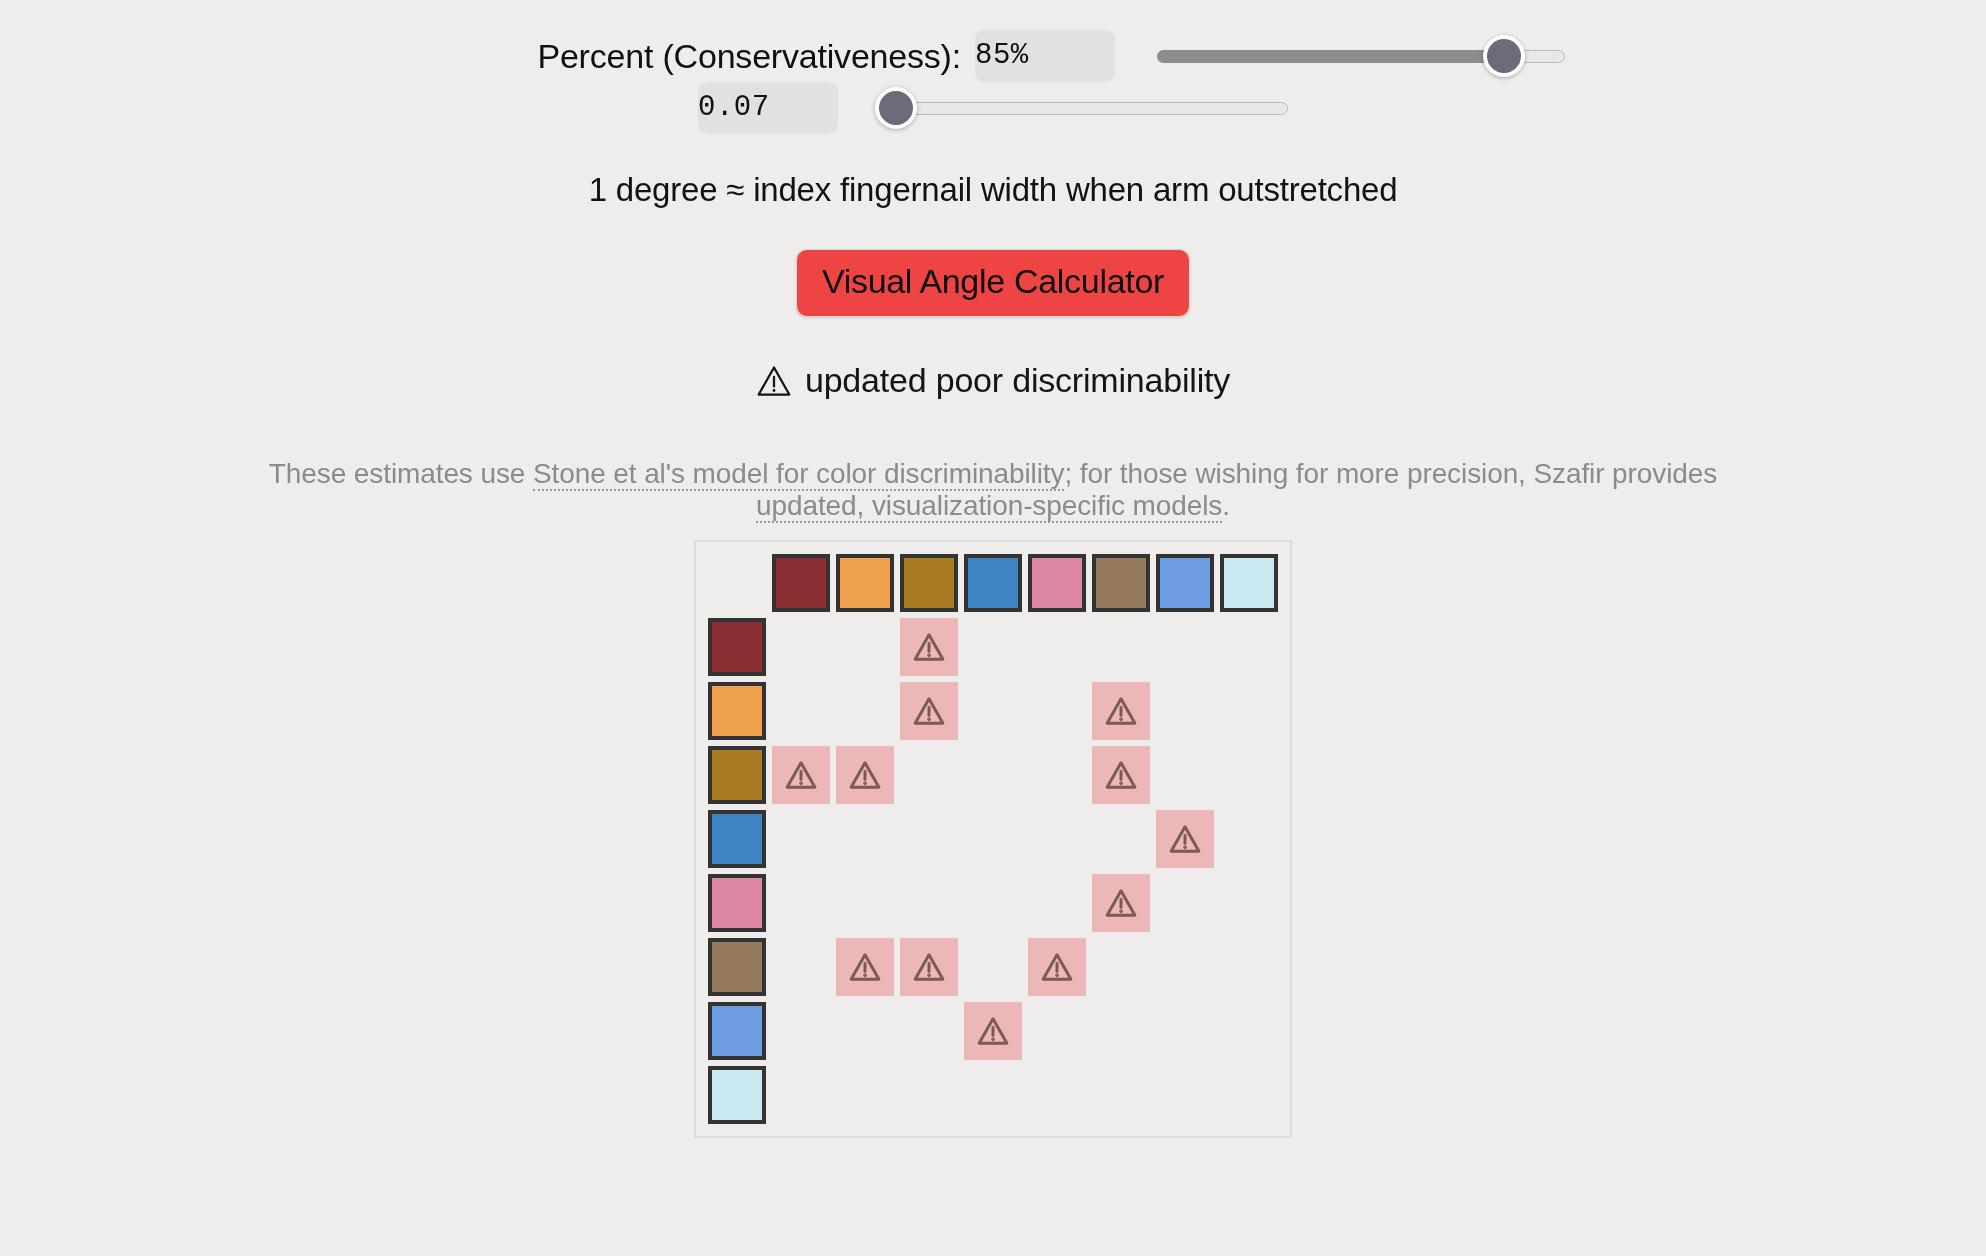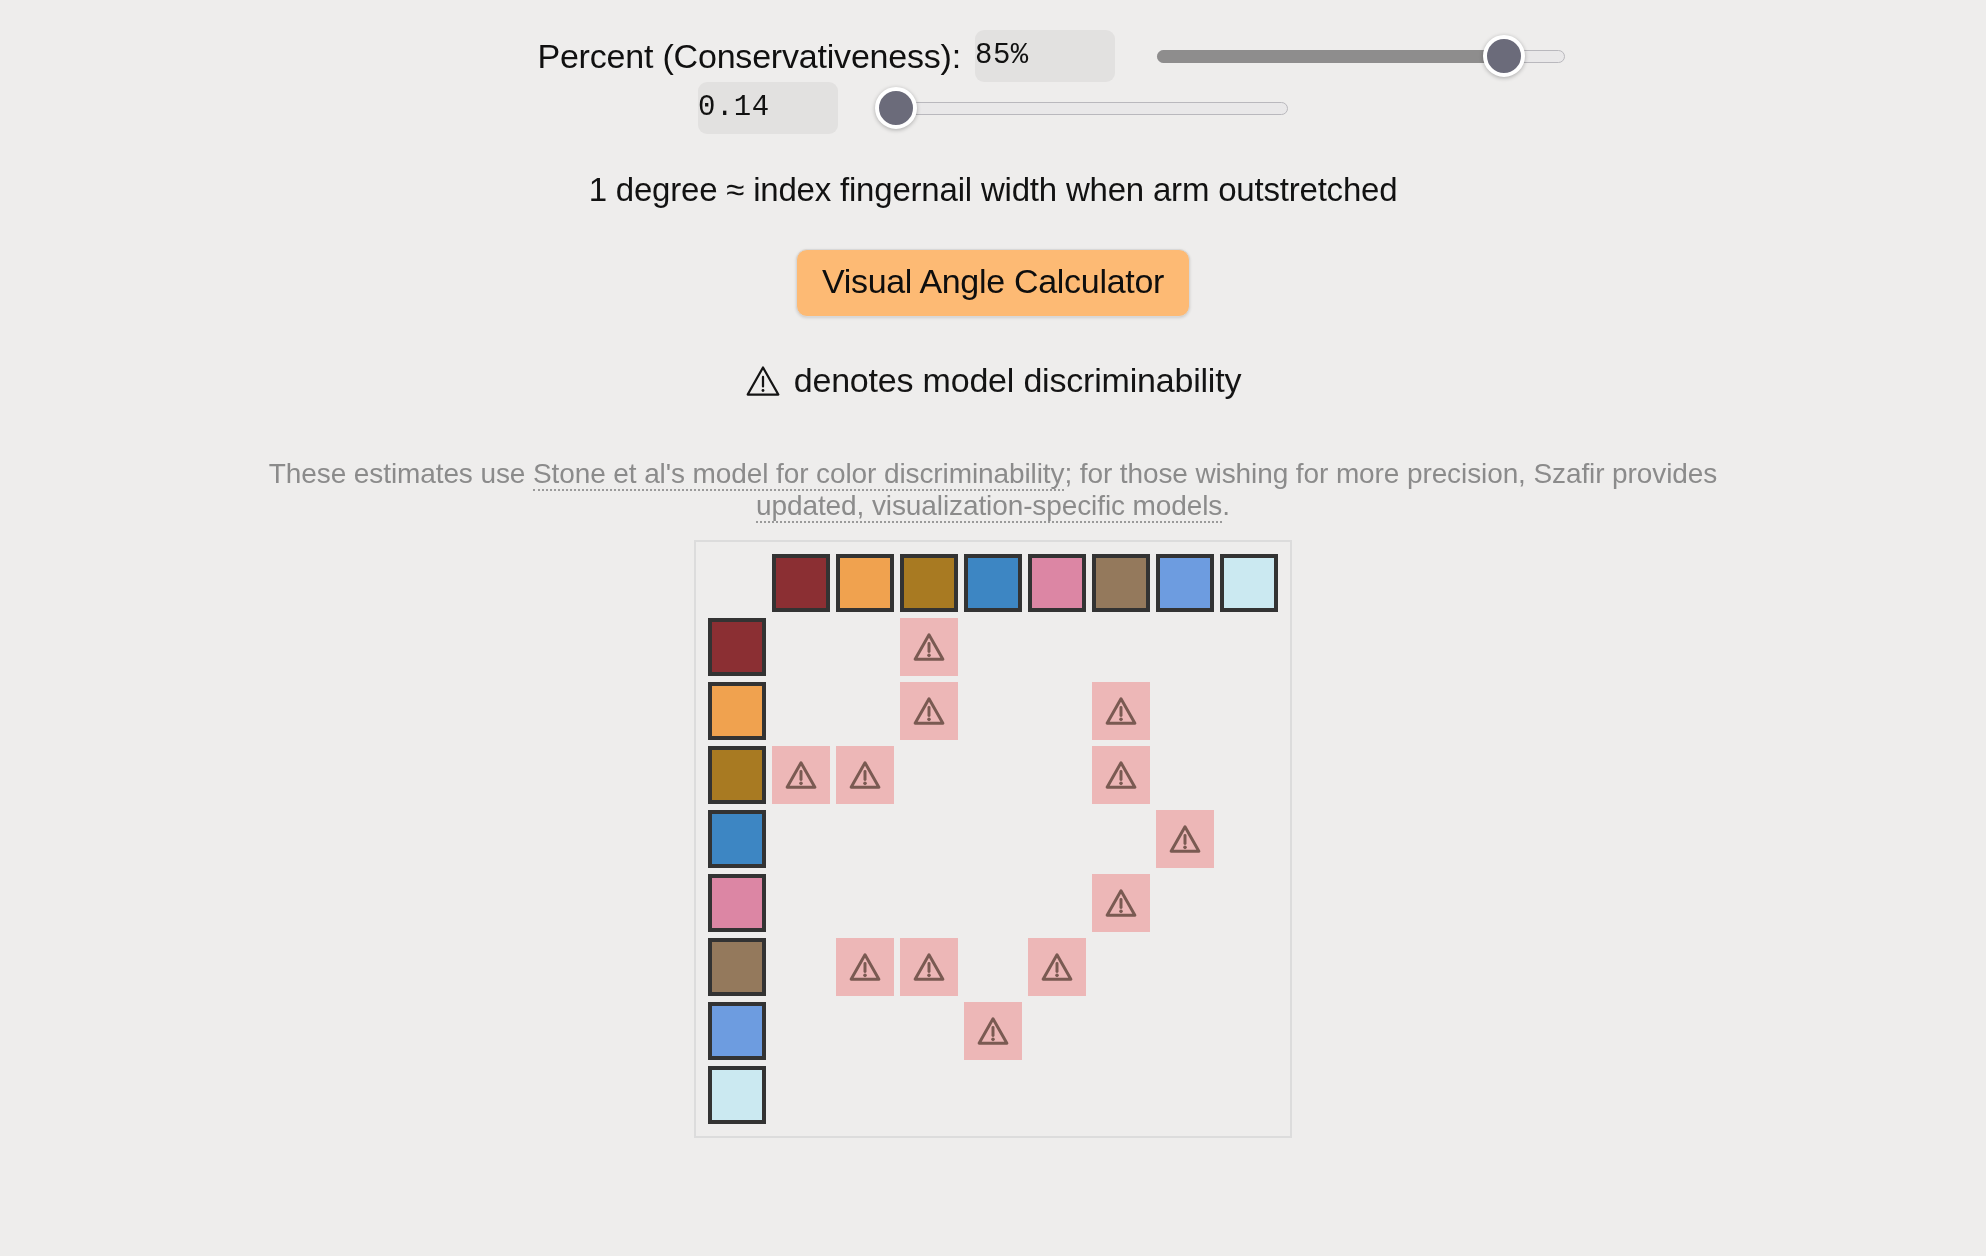--- a/index.html
+++ b/index.html
@@ -105,21 +105,21 @@
   .note {
     font-size: 33px;
     color: #121212;
     margin-top: 37px;
     letter-spacing: -0.2px;
   }
 
   
   .calc-button {
     margin-top: 40px;
-    background: #fdba74;
+    background: #ef4444;
     border: 1px solid #d8d8d8;
     border-radius: 11px;
     font-size: 34px;
     color: #0e0e0e;
     padding: 12px 25px 15px 25px;
     box-shadow: 0 1px 3px rgba(0,0,0,0.13);
     font-family: "Liberation Sans", sans-serif;
     cursor: pointer;
     letter-spacing: -0.3px;
   }
@@ -204,21 +204,21 @@
       <div class="control-label">Percent (Conservativeness):</div>
       <div class="value-badge">85%</div>
       <div class="slider">
         <div class="slider-track"></div>
         <div class="slider-fill" style="width: 346.8px;"></div>
         <div class="slider-thumb" style="left: 346.8px;"></div>
       </div>
     </div>
 
     <div class="control-row">
-      <div class="value-badge">0.14</div>
+      <div class="value-badge">0.07</div>
       <div class="slider">
         <div class="slider-track"></div>
         <div class="slider-fill" style="width: 16.32px;"></div>
         <div class="slider-thumb" style="left: 16.32px;"></div>
       </div>
     </div>
 
   </div>
 
   <div class="note">1 degree ≈ index fingernail width when arm outstretched</div>
@@ -226,21 +226,21 @@
   <button class="calc-button">Visual Angle Calculator</button>
 
   <div class="legend">
     <span class="tri">
       <svg width="36" height="34" viewBox="0 0 24 22" fill="none">
         <path d="M12 2 L22.2 20 L1.8 20 Z" stroke="#141414" stroke-width="1.5" stroke-linejoin="round" fill="none"></path>
         <line x1="12" y1="8.3" x2="12" y2="14.6" stroke="#141414" stroke-width="1.5" stroke-linecap="round"></line>
         <circle cx="12" cy="17.3" r="0.95" fill="#141414"></circle>
       </svg>
     </span>
-    <span>denotes model discriminability</span>
+    <span>updated poor discriminability</span>
   </div>
 
   <div class="citation">
     <span>These estimates use </span><a class="lnk">Stone et al's model for color discriminability</a><span>; for those wishing for more precision, Szafir provides </span><a class="lnk">updated, visualization-specific models</a><span>.</span>
   </div>
 
   <div class="matrix-wrap">
     <table class="matrix">
       <tbody id="matrix-body">
           <tr>

